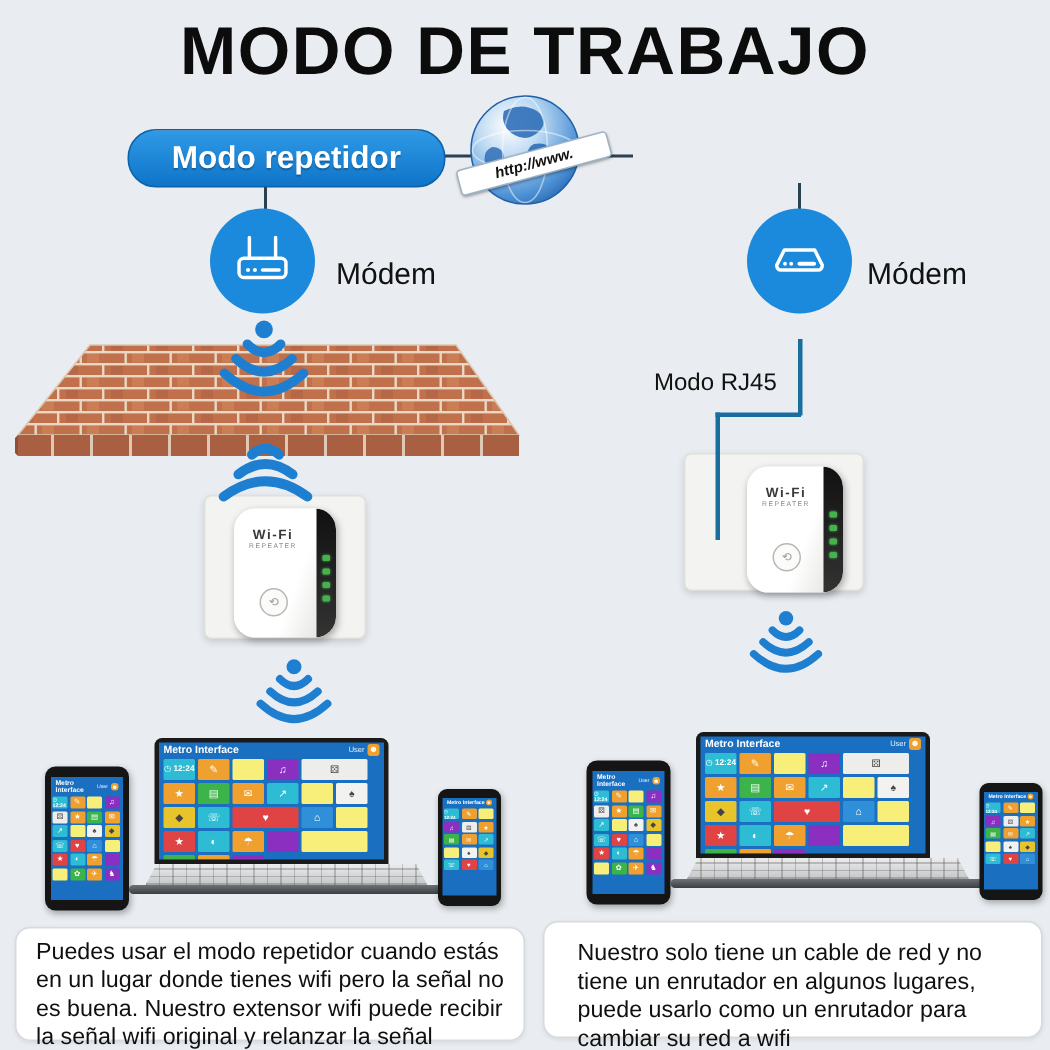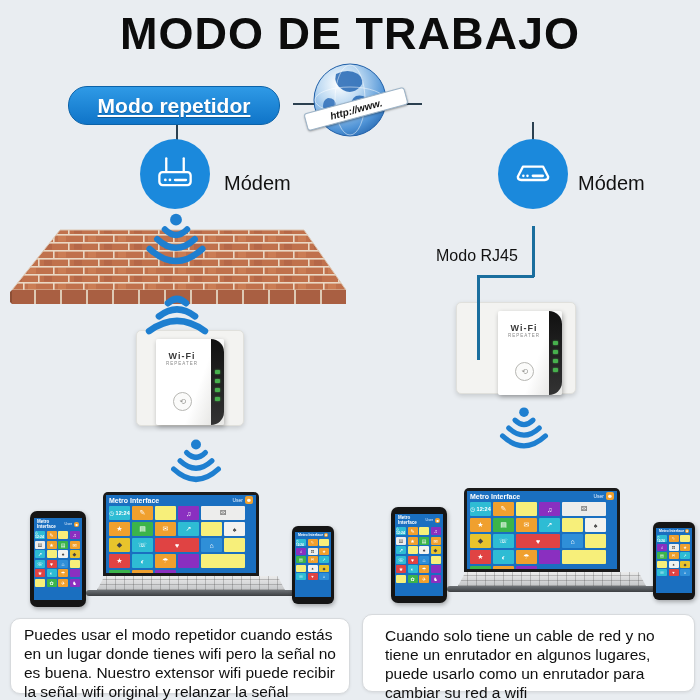--- a/index.html
+++ b/index.html
@@ -12,21 +12,21 @@
 
   
   .line{position:absolute;background:var(--connector,#2b4050);z-index:1;}
   .cable{position:absolute;background:var(--cable,#1a6e9e);z-index:3;}
 
   
   .pill{position:absolute;width:210px;height:37px;border-radius:19px;z-index:2;
     background:linear-gradient(#2f9ae6,#0f74c8);border:1px solid #0b62a8;
     display:flex;align-items:center;justify-content:center;
     color:#fff;font-size:21px;font-weight:bold;text-shadow:0 1px 1px rgba(0,0,0,.25);}
-  .pill-left{left:68px;top:86px;text-decoration:underline;}
+  .pill-left{left:85px;top:86px;}
   .pill-right{left:420px;top:86px;}
 
   
   .globe{left:312px;top:62px;width:88px;height:78px;z-index:4;}
   .ribbon{position:absolute;left:-8px;top:38px;width:102px;height:16px;background:#fff;
     border:1px solid #9db4c8;border-radius:3px;transform:rotate(-15deg);
     display:flex;align-items:center;justify-content:center;
     font-size:10px;font-weight:bold;font-style:italic;color:#111;box-shadow:0 1px 2px rgba(0,0,0,.35);}
 
   
@@ -43,21 +43,21 @@
   .wifi{position:absolute;z-index:4;}
 
   
   .wall{left:8px;top:226px;z-index:2;}
 
   
   .plate{position:absolute;background:#f3f3f1;border:1px solid #e0e0dc;border-radius:5px;
     box-shadow:0 2px 5px rgba(0,0,0,.15);z-index:2;}
   .plate-left{left:136px;top:330px;width:106px;height:94px;}
   .plate-right{left:456px;top:302px;width:118px;height:90px;}
-  .repeater{position:absolute;border-radius:2px;background:linear-gradient(110deg,#ffffff 60%,#e9e9e7 85%);
+  .repeater{position:absolute;border-radius:14px;background:linear-gradient(110deg,#ffffff 60%,#e9e9e7 85%);
     box-shadow:1px 2px 5px rgba(0,0,0,.3);overflow:hidden;z-index:4;}
   .rep-left{left:19px;top:8px;width:68px;height:86px;}
   .rep-right{left:41px;top:8px;width:64px;height:84px;}
   .rep-strip{position:absolute;right:0;top:0;width:13px;height:100%;background:linear-gradient(#111,#333);
     border-radius:0 14px 14px 0;display:flex;flex-direction:column;align-items:center;justify-content:center;gap:5px;padding-top:6px;box-sizing:border-box;}
   .led{width:5px;height:4px;background:var(--led-green,#47b14d);border-radius:1px;box-shadow:0 0 2px #47b14d;}
   .rep-brand{position:absolute;left:0;top:12px;width:52px;text-align:center;}
   .brand-top{font-size:9px;font-weight:bold;color:#3a3a3a;letter-spacing:1px;}
   .brand-bottom{font-size:4.5px;color:#8a8a8a;letter-spacing:1px;}
   .wps{position:absolute;left:17px;bottom:14px;width:17px;height:17px;border:1.5px solid #b7b7b3;border-radius:50%;
@@ -469,16 +469,16 @@
             <div class="tile" style="background: rgb(47, 143, 216);">⌂</div>
           </div>
       </div>
     </div>
   </div>
 
   <div class="desc-box desc-left">
     <span>Puedes usar el modo repetidor cuando estás en un lugar donde tienes wifi pero la señal no es buena. Nuestro extensor wifi puede recibir la señal wifi original y relanzar la señal potente</span>
   </div>
   <div class="desc-box desc-right">
-    <span>Cuando solo tiene un cable de red y no tiene un enrutador en algunos lugares, puede usarlo como un enrutador para cambiar su red a wifi</span>
+    <span>Nuestro solo tiene un cable de red y no tiene un enrutador en algunos lugares, puede usarlo como un enrutador para cambiar su red a wifi</span>
   </div>
 
 </div>
 
 </body></html>

